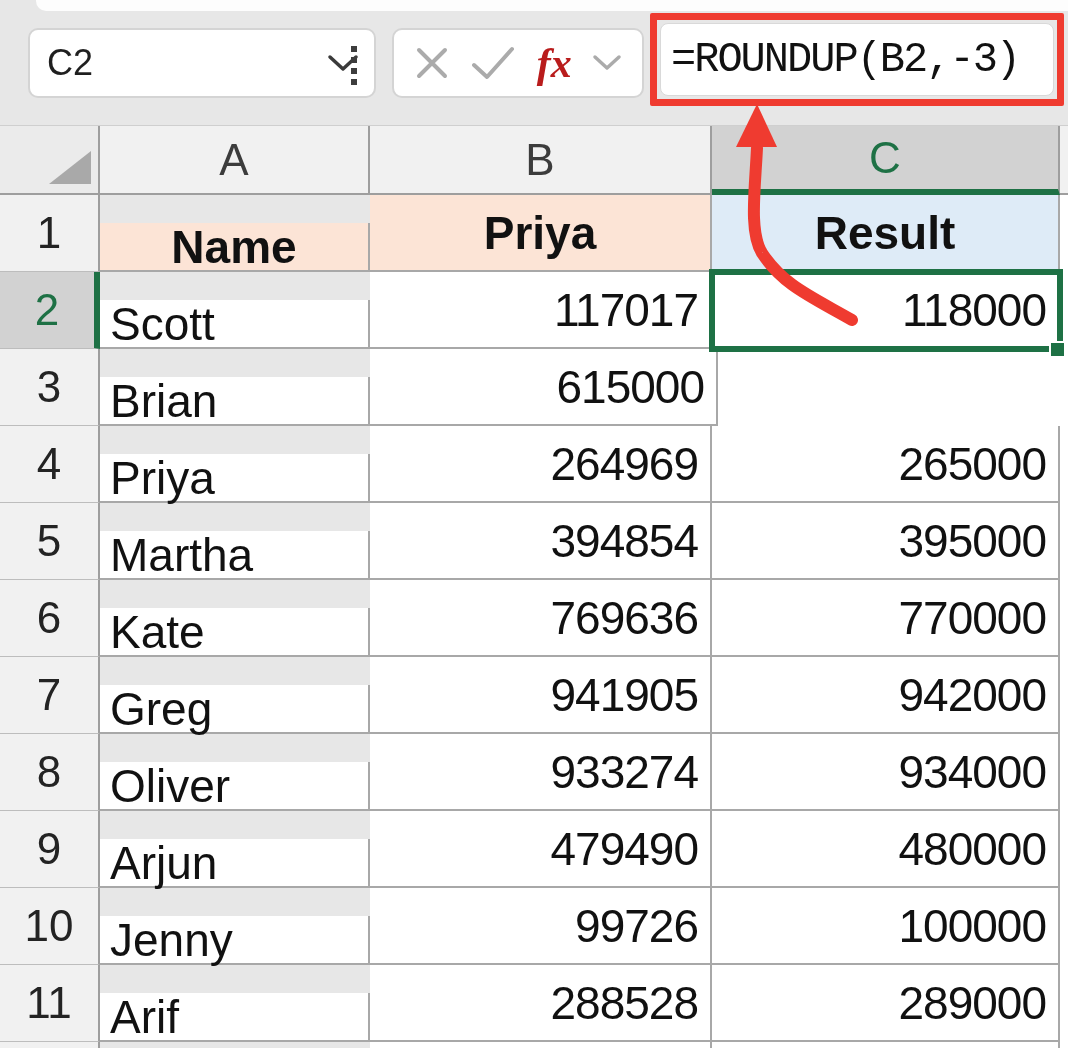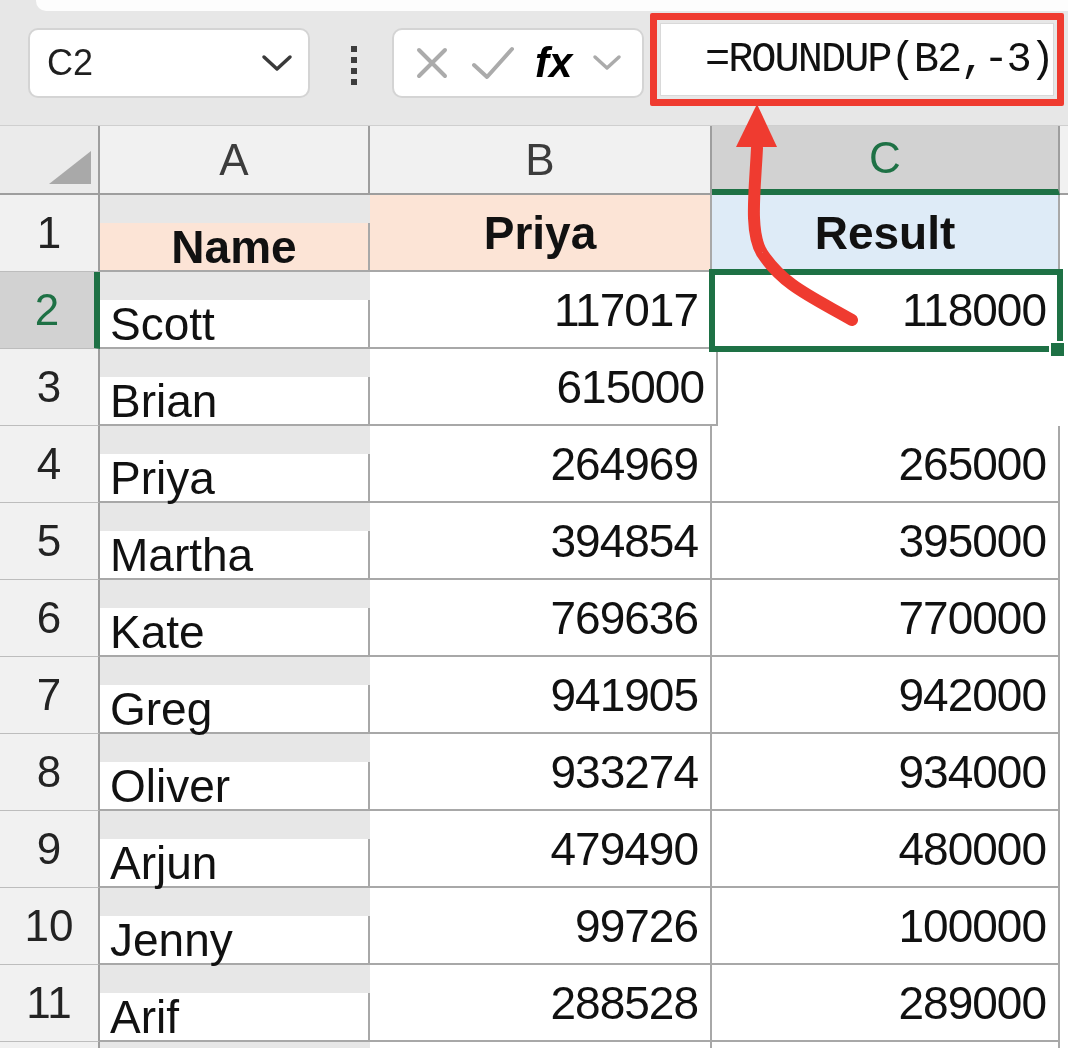--- a/index.html
+++ b/index.html
@@ -8,49 +8,49 @@
     position:relative; width:1068px; height:1048px;
     background:#E7E7E7; overflow:hidden;
     font-family:"Liberation Sans", sans-serif;
   }
   
   .ribbon-strip {
     position:absolute; left:36px; top:0; right:0; height:11px;
     background:#FDFDFD; border-bottom-left-radius:10px;
   }
   .namebox {
-    position:absolute; left:28px; top:28px; width:282px; height:70px;
+    position:absolute; left:28px; top:28px; width:348px; height:70px;
     background:#fff; border:2px solid #D4D4D4; border-radius:10px;
     display:flex; align-items:center;
   }
   .namebox-text { font-size:36px; color:#1f1f1f; padding-left:17px; flex:1; }
   .namebox .chev { margin-right:14px; display:block; }
   .dots {
     position:absolute; left:351px; top:46px;
     display:flex; flex-direction:column; gap:5px;
   }
   .dots i { width:6px; height:6px; background:#3d3d3d; display:block; }
   .fxbox {
     position:absolute; left:392px; top:28px; width:252px; height:70px;
     background:#fff; border:2px solid #D4D4D4; border-radius:10px;
     display:flex; align-items:center; justify-content:space-between;
     padding:0 20px;
   }
   .fx-label {
-    font-family:Liberation Sans, sans-serif; font-style:italic; font-weight:700;
-    font-size:42px; color:#000000; line-height:1;
+    font-family:Liberation Serif, serif; font-style:italic; font-weight:700;
+    font-size:42px; color:#b91c1c; line-height:1;
   }
   .redbox {
     position:absolute; left:650px; top:13px; width:414px; height:93px;
     border:7px solid #EF3B30; border-radius:2px; background:#E7E7E7;
     padding:3px; display:flex; z-index:3;
   }
   .formula-input {
-    flex:1; background:#fff; border:1px solid #D9D9D9; border-radius:0;
-    display:flex; align-items:center; overflow:hidden;justify-content:flex-end;
+    flex:1; background:#fff; border:1px solid #D9D9D9; border-radius:8px;
+    display:flex; align-items:center; overflow:hidden;
   }
   .formula-input span {
     font-family:"Liberation Mono", monospace; font-size:42px; color:#111;
     padding-left:10px; white-space:nowrap; letter-spacing:-2px;
   }
   
   .sheet { position:absolute; left:0; top:125px; right:0; bottom:0; }
   .hdr-row { display:flex; height:70px; border-top:1px solid #CFCFCF; }
   .corner {
     width:100px; background:#EBEBEB; position:relative;

